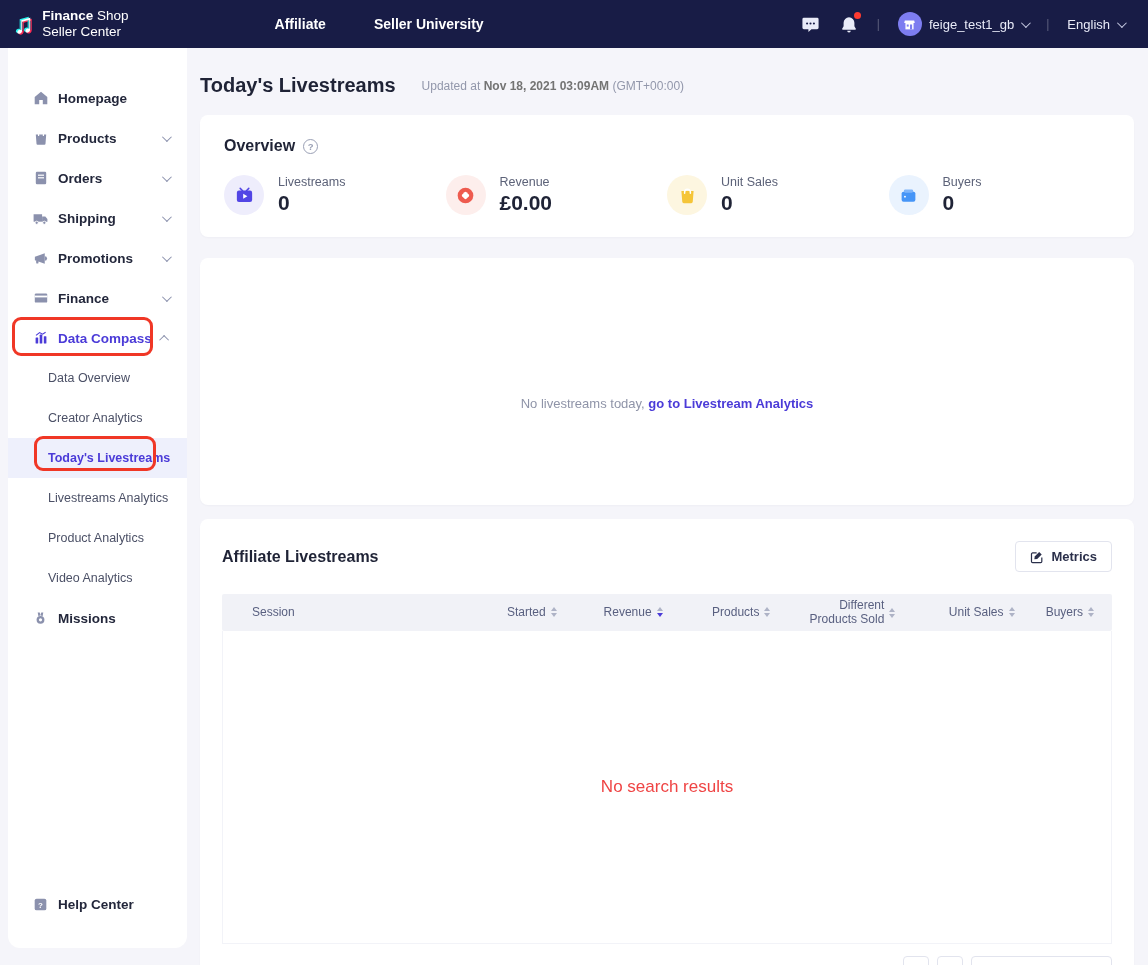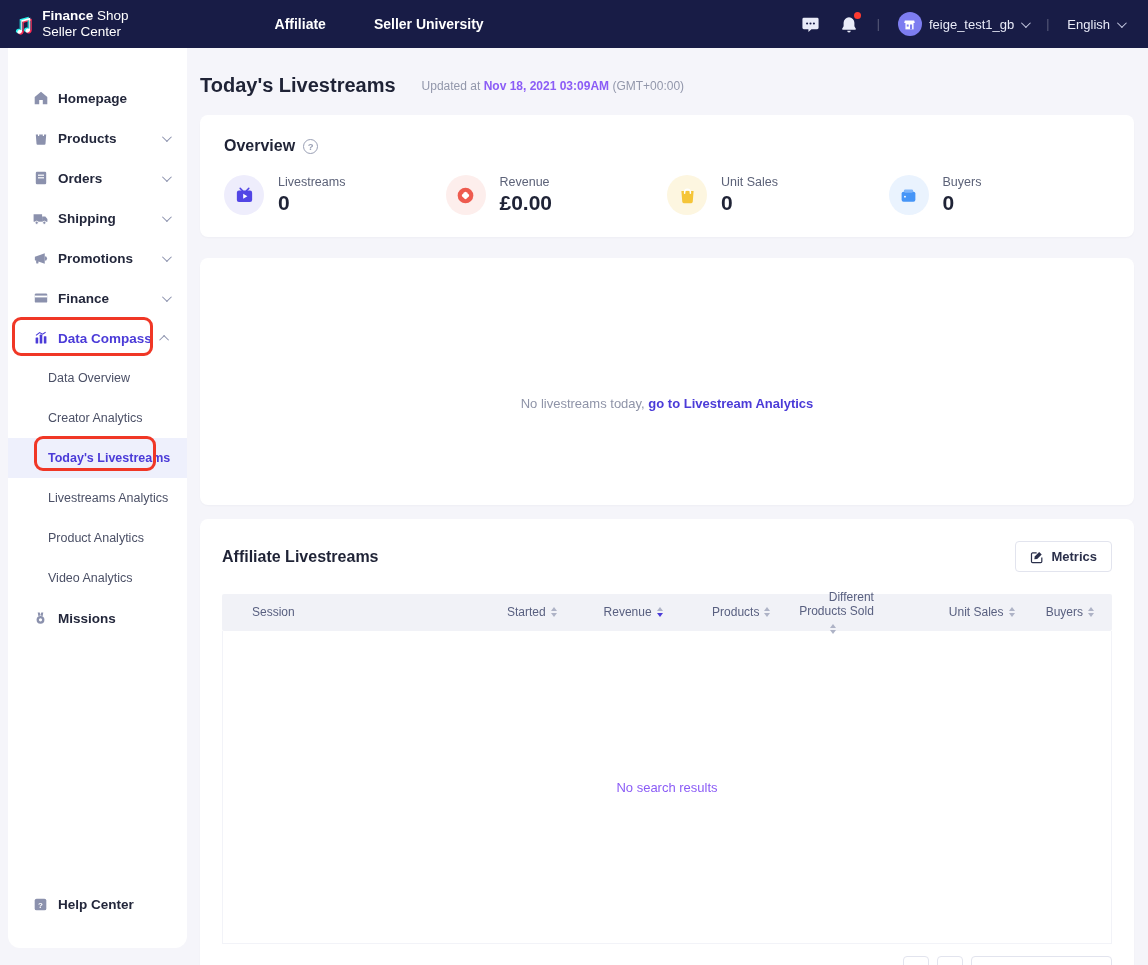--- a/index.html
+++ b/index.html
@@ -45,21 +45,21 @@
   .side-footer { position:absolute; bottom:24px; left:0; width:100%; }
   .ann { position:absolute; border:3.5px solid #f03726; border-radius:9px; pointer-events:none; z-index:5; }
   .ann-1 { left:4px; top:269px; width:141px; height:39px; }
   .ann-2 { left:26px; top:388px; width:122px; height:35px; }
 
   
   .main { flex:1; padding:0 14px 0 13px; min-width:0; }
   .page-head { display:flex; align-items:center; padding:26px 0 18px 0; }
   .page-title { font-size:20px; font-weight:bold; color:#1f2336; }
   .updated { margin-left:26px; font-size:12px; color:#9297ab; }
-  .updated .strong { color:#8b5cf6; font-weight:bold; }
+  .updated .strong { color:#737373; font-weight:bold; }
 
   .card { background:#fff; border-radius:8px; padding:22px 24px; box-shadow:0 1px 2px rgba(30,35,70,.03); }
   .card-title { font-size:16px; font-weight:bold; color:#1f2336; display:flex; align-items:center; gap:8px; }
   .help-circ { width:15px; height:15px; border:1.2px solid #9aa0b5; border-radius:50%; color:#9aa0b5;
     font-size:9.5px; display:flex; align-items:center; justify-content:center; font-weight:bold; }
 
   
   .metrics { display:flex; margin-top:20px; }
   .metric { flex:1; display:flex; align-items:center; gap:14px; }
   .m-circ { width:40px; height:40px; border-radius:50%; display:flex; align-items:center; justify-content:center; flex-shrink:0; }
@@ -79,27 +79,27 @@
   .affil-head { display:flex; align-items:center; justify-content:space-between; }
   .btn-metrics { display:flex; align-items:center; gap:7px; border:1px solid #e2e4ee; background:#fff;
     border-radius:4px; padding:7px 14px; font-size:13px; font-weight:bold; color:#2a2f4a; cursor:pointer;
     font-family:"Liberation Sans", sans-serif; }
   .tbl-head { margin-top:22px; height:37px; background:#f1f2f7; display:flex; align-items:center;
     padding:0 18px 0 30px; border-radius:2px; }
   .th { font-size:12px; color:#596080; display:flex; align-items:center; justify-content:flex-end;
     gap:5px; text-align:right; cursor:pointer; line-height:1.15; }
   .th.first { justify-content:flex-start; text-align:left; width:218px; cursor:default; }
   .th.c-started { width:104px; } .th.c-revenue { width:112px; } .th.c-products { width:114px; }
-  .th.c-diff { width:132px;flex-direction:column; } .th.c-units { width:126px; } .th.c-buyers { width:84px; }
+  .th.c-diff { width:132px; } .th.c-units { width:126px; } .th.c-buyers { width:84px; }
   .sorter { display:flex; flex-direction:column; gap:2px; flex-shrink:0; }
   .tri-up { width:0; height:0; border-left:3.5px solid transparent; border-right:3.5px solid transparent; border-bottom:4.5px solid #aeb3c6; }
   .tri-dn { width:0; height:0; border-left:3.5px solid transparent; border-right:3.5px solid transparent; border-top:4.5px solid #aeb3c6; }
   .tri-dn.on { border-top-color:#4b3bd8; }
   .tbl-body { height:313px; border:1px solid #f2f3f8; border-top:none; display:flex; align-items:center; justify-content:center; }
-  .tbl-empty { font-size:13px; color:#8b5cf6; }
+  .tbl-empty { font-size:17px; color:#ef4444; }
   .pager { display:flex; justify-content:flex-end; align-items:center; gap:8px; margin-top:12px; }
   .pg-btn { width:26px; height:26px; border:1px solid #e2e4ee; background:#fff; border-radius:4px;
     display:flex; align-items:center; justify-content:center; cursor:pointer; }
   .pg-select { height:26px; border:1px solid #e2e4ee; background:#fff; border-radius:4px; display:flex;
     align-items:center; gap:8px; padding:0 10px; font-size:13px; color:#3a3f58; cursor:pointer; }
   .pg-select .chev { border-color:#8b91ad; }
 </style>
 </head>
 <body>
 

